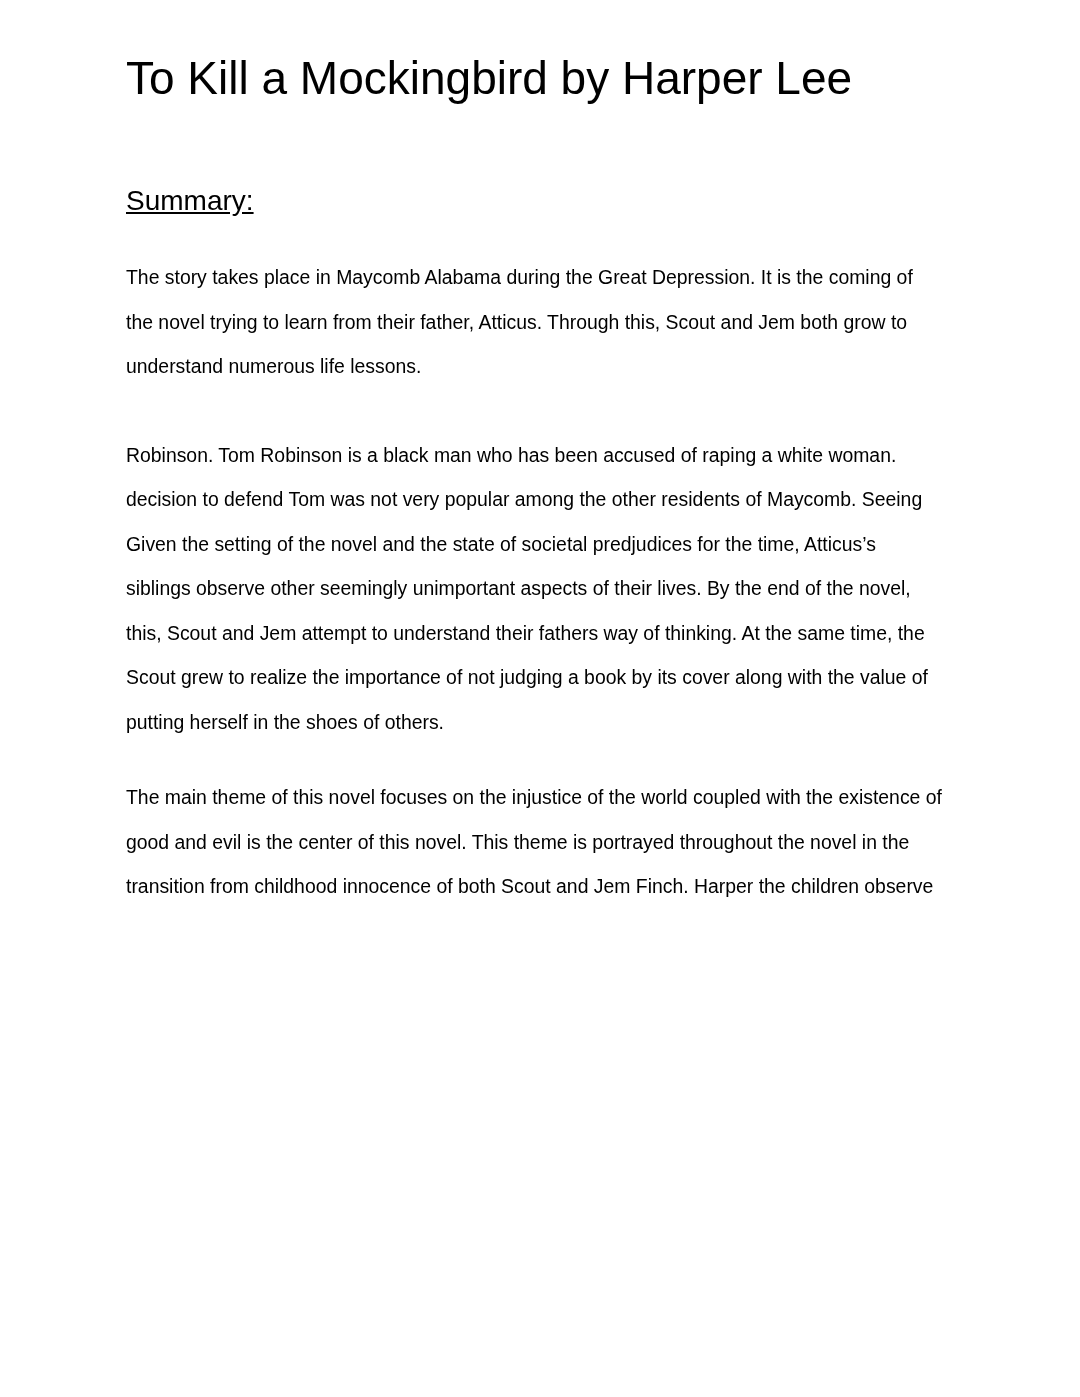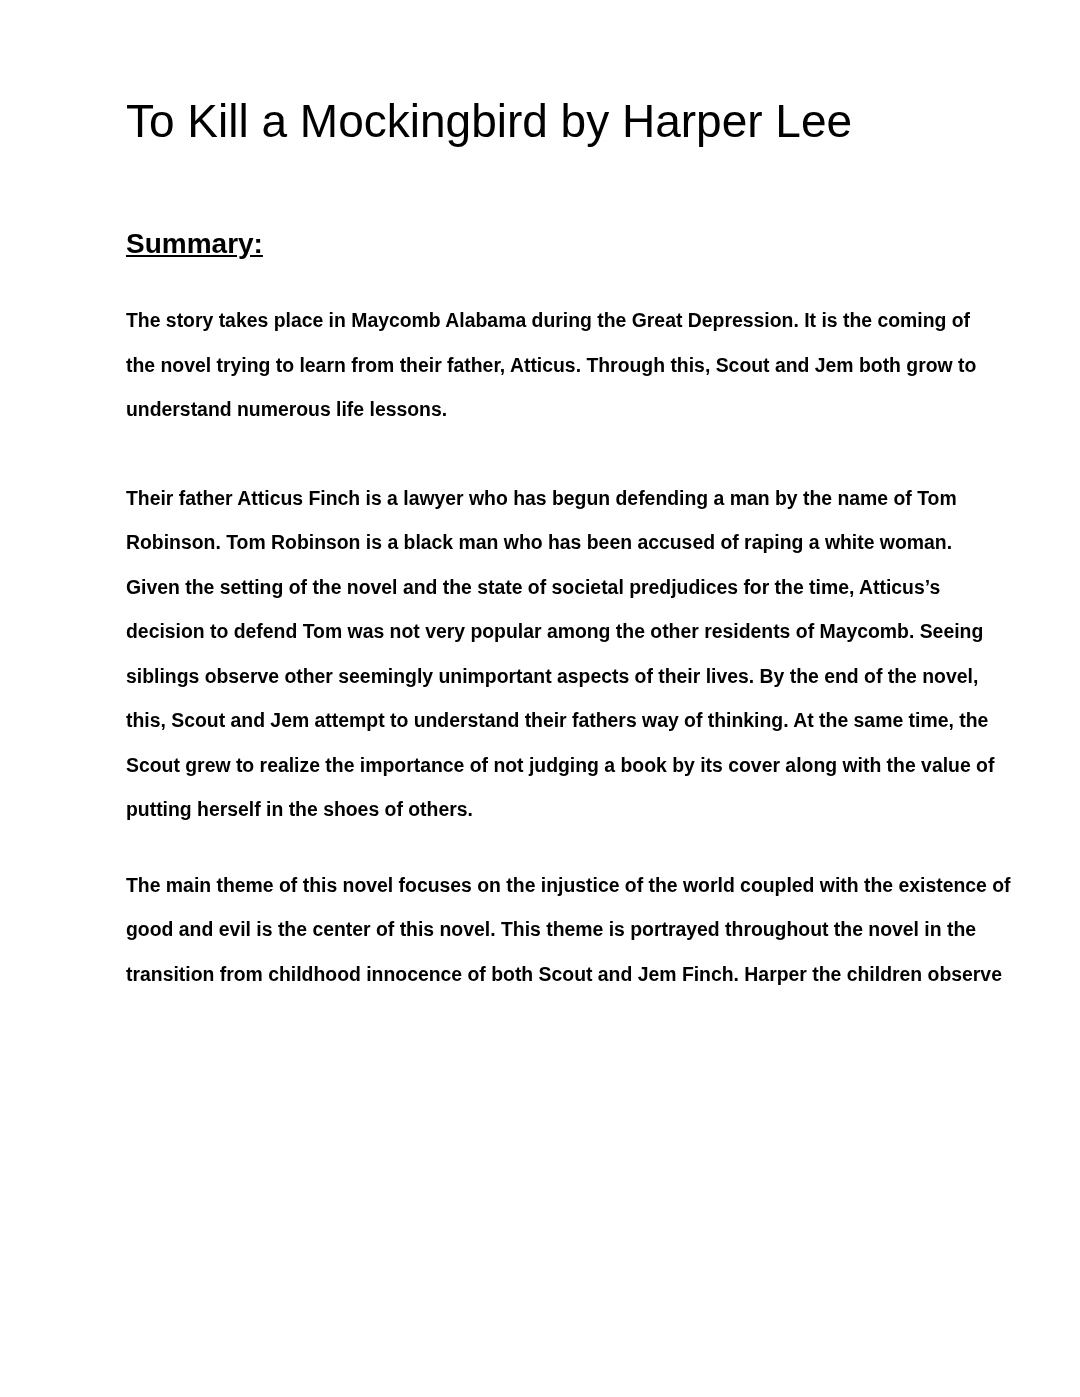--- a/index.html
+++ b/index.html
@@ -12,68 +12,66 @@
     width: 1080px;
     height: 1397px;
     background: #ffffff;
     color: #000000;
     font-family: "Liberation Sans", sans-serif;
     box-sizing: border-box;
     padding: 0 125px 0 126px;
     overflow: hidden;
   }
   .doc-title {
-    margin: 93px 0 0 0;
+    margin: 50px 0 0 0;
     font-size: 46px;
     font-weight: 400;
     line-height: 57px;
     white-space: nowrap;
   }
   .doc-heading {
     font-size: 28px;
-    font-weight: 700;
+    font-weight: 400;
     line-height: 36px;
     text-decoration: underline;
     white-space: nowrap;
   }
   .heading-summary { margin: 76px 0 0 0; }
   .heading-analysis { margin: 42px 0 0 0; }
   .doc-paragraph {
     font-size: 19.4px;
     line-height: 44.5px;
     font-weight: 400;
   }
   .para-1 { margin-top: 36px; }
   .para-2 { margin-top: 44px; }
   .para-3 { margin-top: 31px; }
   .doc-line {
     white-space: nowrap;
-    font-weight: bold;
   }
 </style>
 </head>
 <body>
 
 <div class="doc-page">
 
   <h1 class="doc-title">To Kill a Mockingbird by Harper Lee</h1>
 
   <h2 class="doc-heading heading-summary">Summary:</h2>
 
   <div class="doc-paragraph para-1">
     <div class="doc-line">The story takes place in Maycomb Alabama during the Great Depression. It is the coming of</div>
     <div class="doc-line">the novel trying to learn from their father, Atticus. Through this, Scout and Jem both grow to</div>
     <div class="doc-line">understand numerous life lessons.</div>
   </div>
 
   <div class="doc-paragraph para-2">
-    <div class="doc-line">Their father Atticus Finch is a lawyer who has begun defending a man by the name of Tom</div>
     <div class="doc-line">Robinson. Tom Robinson is a black man who has been accused of raping a white woman.</div>
+    <div class="doc-line">decision to defend Tom was not very popular among the other residents of Maycomb. Seeing</div>
     <div class="doc-line">Given the setting of the novel and the state of societal predjudices for the time, Atticus’s</div>
-    <div class="doc-line">decision to defend Tom was not very popular among the other residents of Maycomb. Seeing</div>
     <div class="doc-line">siblings observe other seemingly unimportant aspects of their lives. By the end of the novel,</div>
     <div class="doc-line">this, Scout and Jem attempt to understand their fathers way of thinking. At the same time, the</div>
     <div class="doc-line">Scout grew to realize the importance of not judging a book by its cover along with the value of</div>
     <div class="doc-line">putting herself in the shoes of others.</div>
   </div>
 
 
   <div class="doc-paragraph para-3">
     <div class="doc-line">The main theme of this novel focuses on the injustice of the world coupled with the existence of</div>
     <div class="doc-line">good and evil is the center of this novel. This theme is portrayed throughout the novel in the</div>

